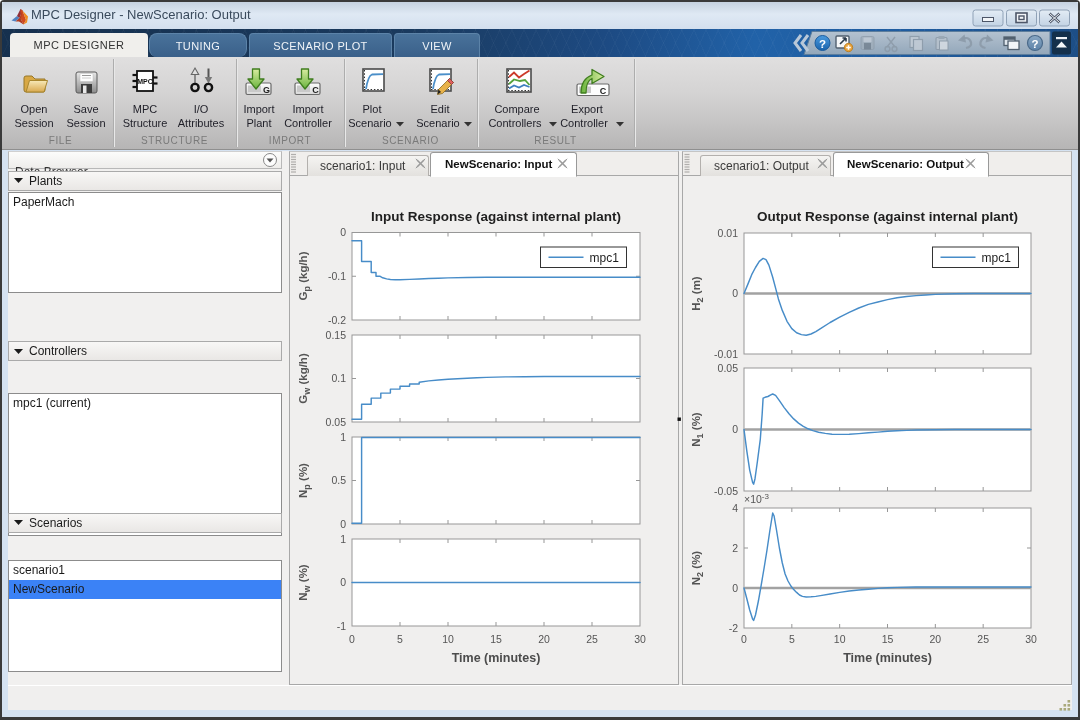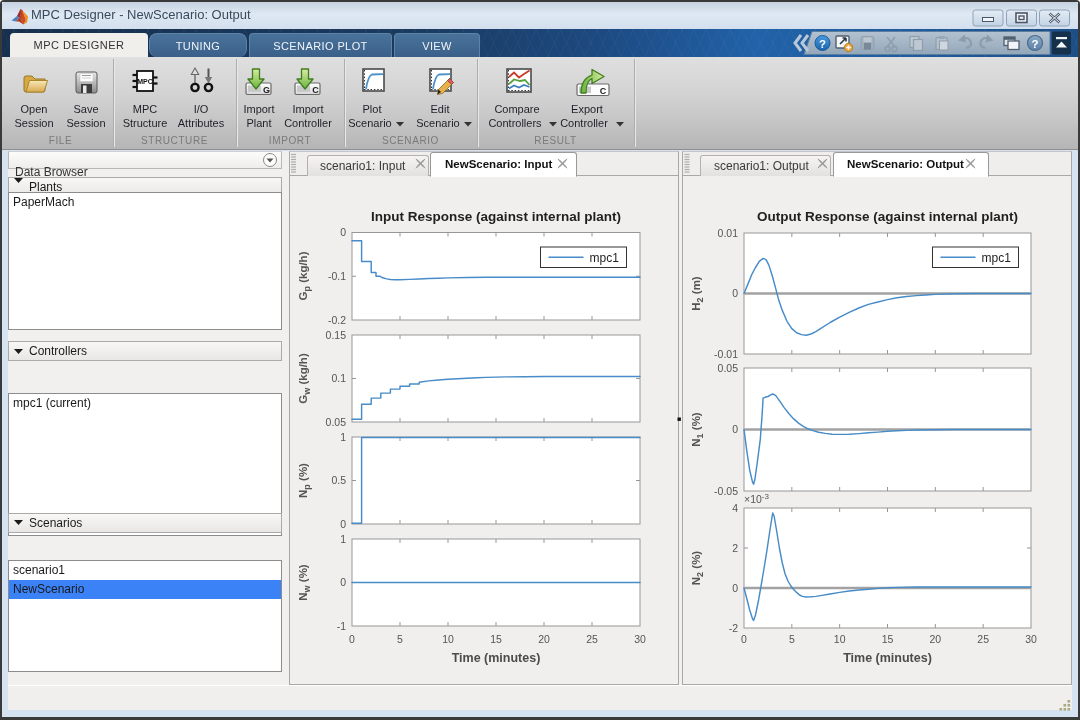--- a/index.html
+++ b/index.html
@@ -78,22 +78,22 @@
 <div class="glabel" style="left:344px; width:133px;">SCENARIO</div>
 <div class="glabel" style="left:477px; width:157px;">RESULT</div>
 <div class="gsep" style="left:113px;"></div>
 <div class="gsep" style="left:236px;"></div>
 <div class="gsep" style="left:344px;"></div>
 <div class="gsep" style="left:477px;"></div>
 <div class="gsep" style="left:634px;"></div>
 <div id="content"></div>
 <div id="leftgap"></div>
 <div id="dbheader">Data Browser</div>
-<div class="sect" style="top:177px;">Plants</div>
-<div class="list" style="top:192px; height:138px;">
+<div class="sect" style="top:171px;">Plants</div>
+<div class="list" style="top:192px; height:101px;">
     <div class="row">PaperMach</div>
   </div>
 <div class="sect" style="top:341px;">Controllers</div>
 <div class="list" style="top:364px; height:143px;margin-top:29px;">
     <div class="row">mpc1 (current)</div>
   </div>
 <div class="sect" style="top:513px;">Scenarios</div>
 <div class="list" style="top:560px; height:112px;">
   <div class="row">scenario1</div>
   <div class="row sel">NewScenario</div>

